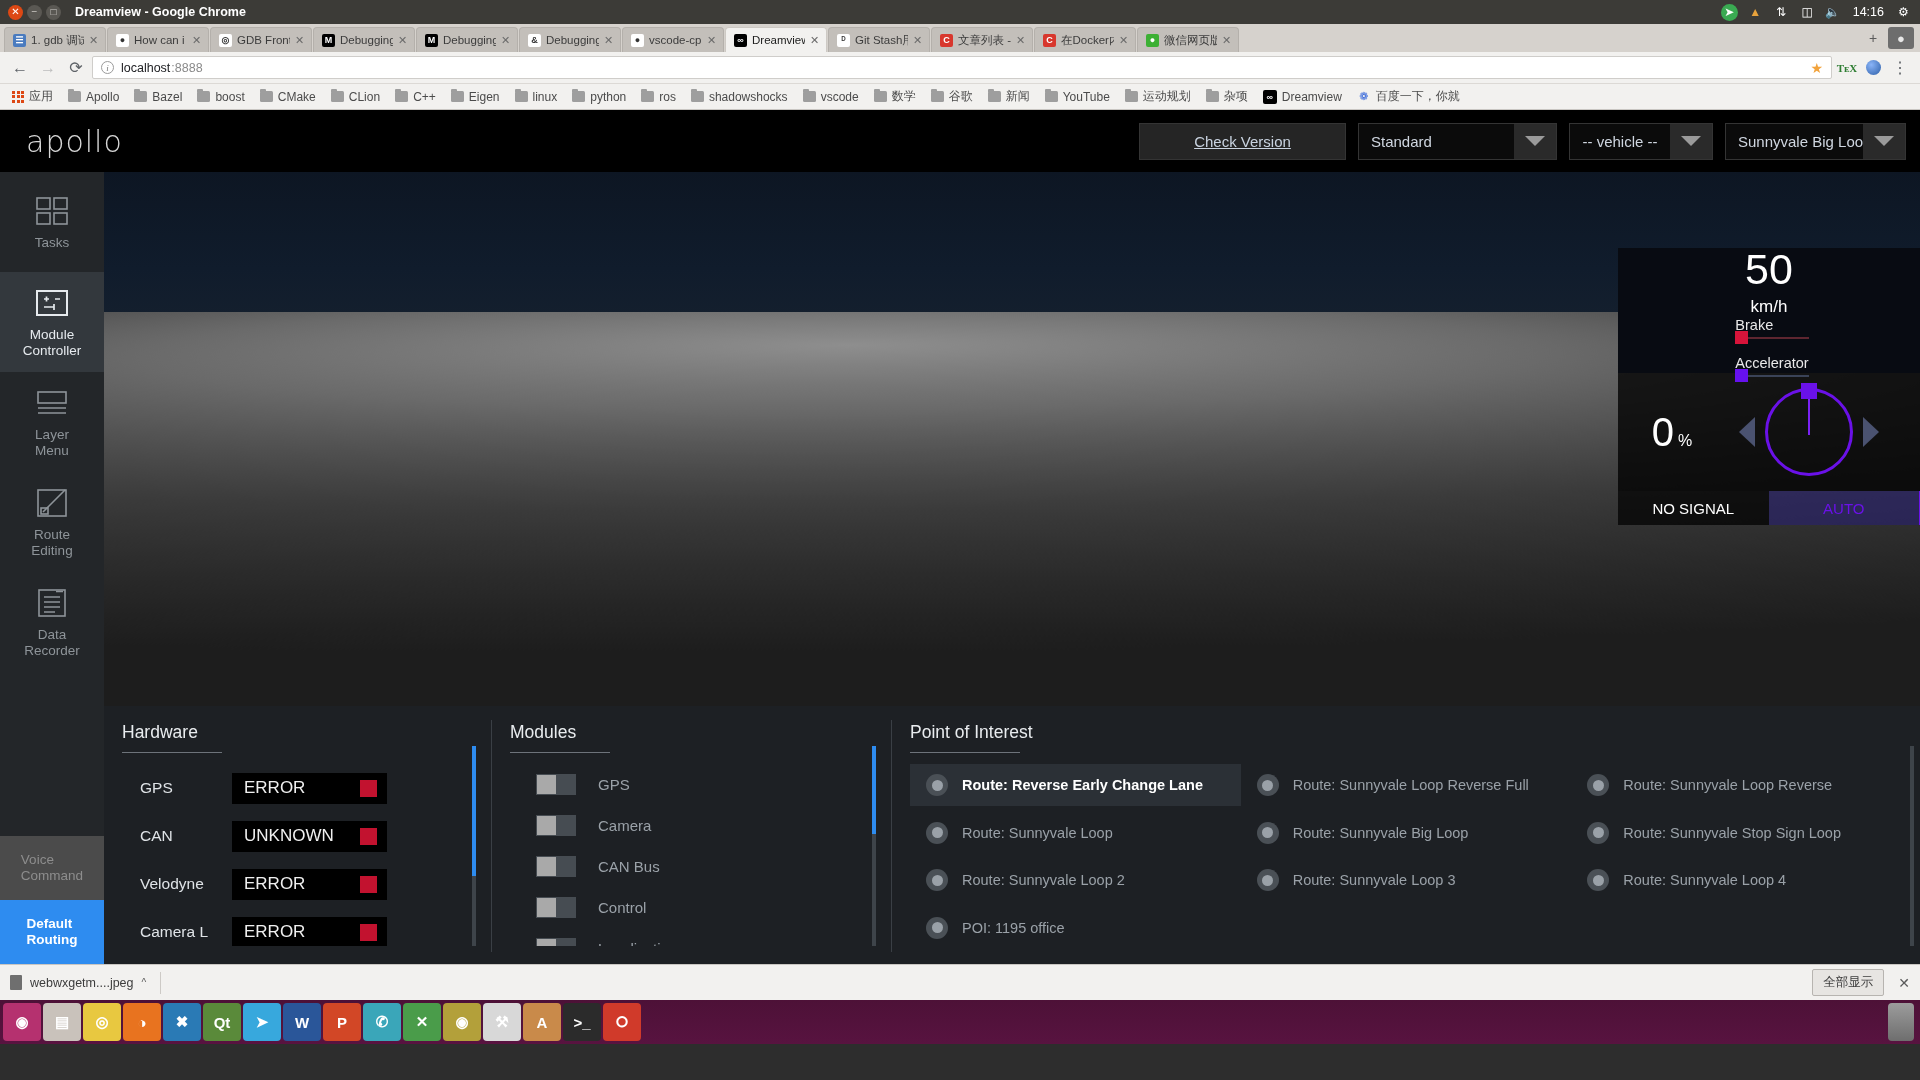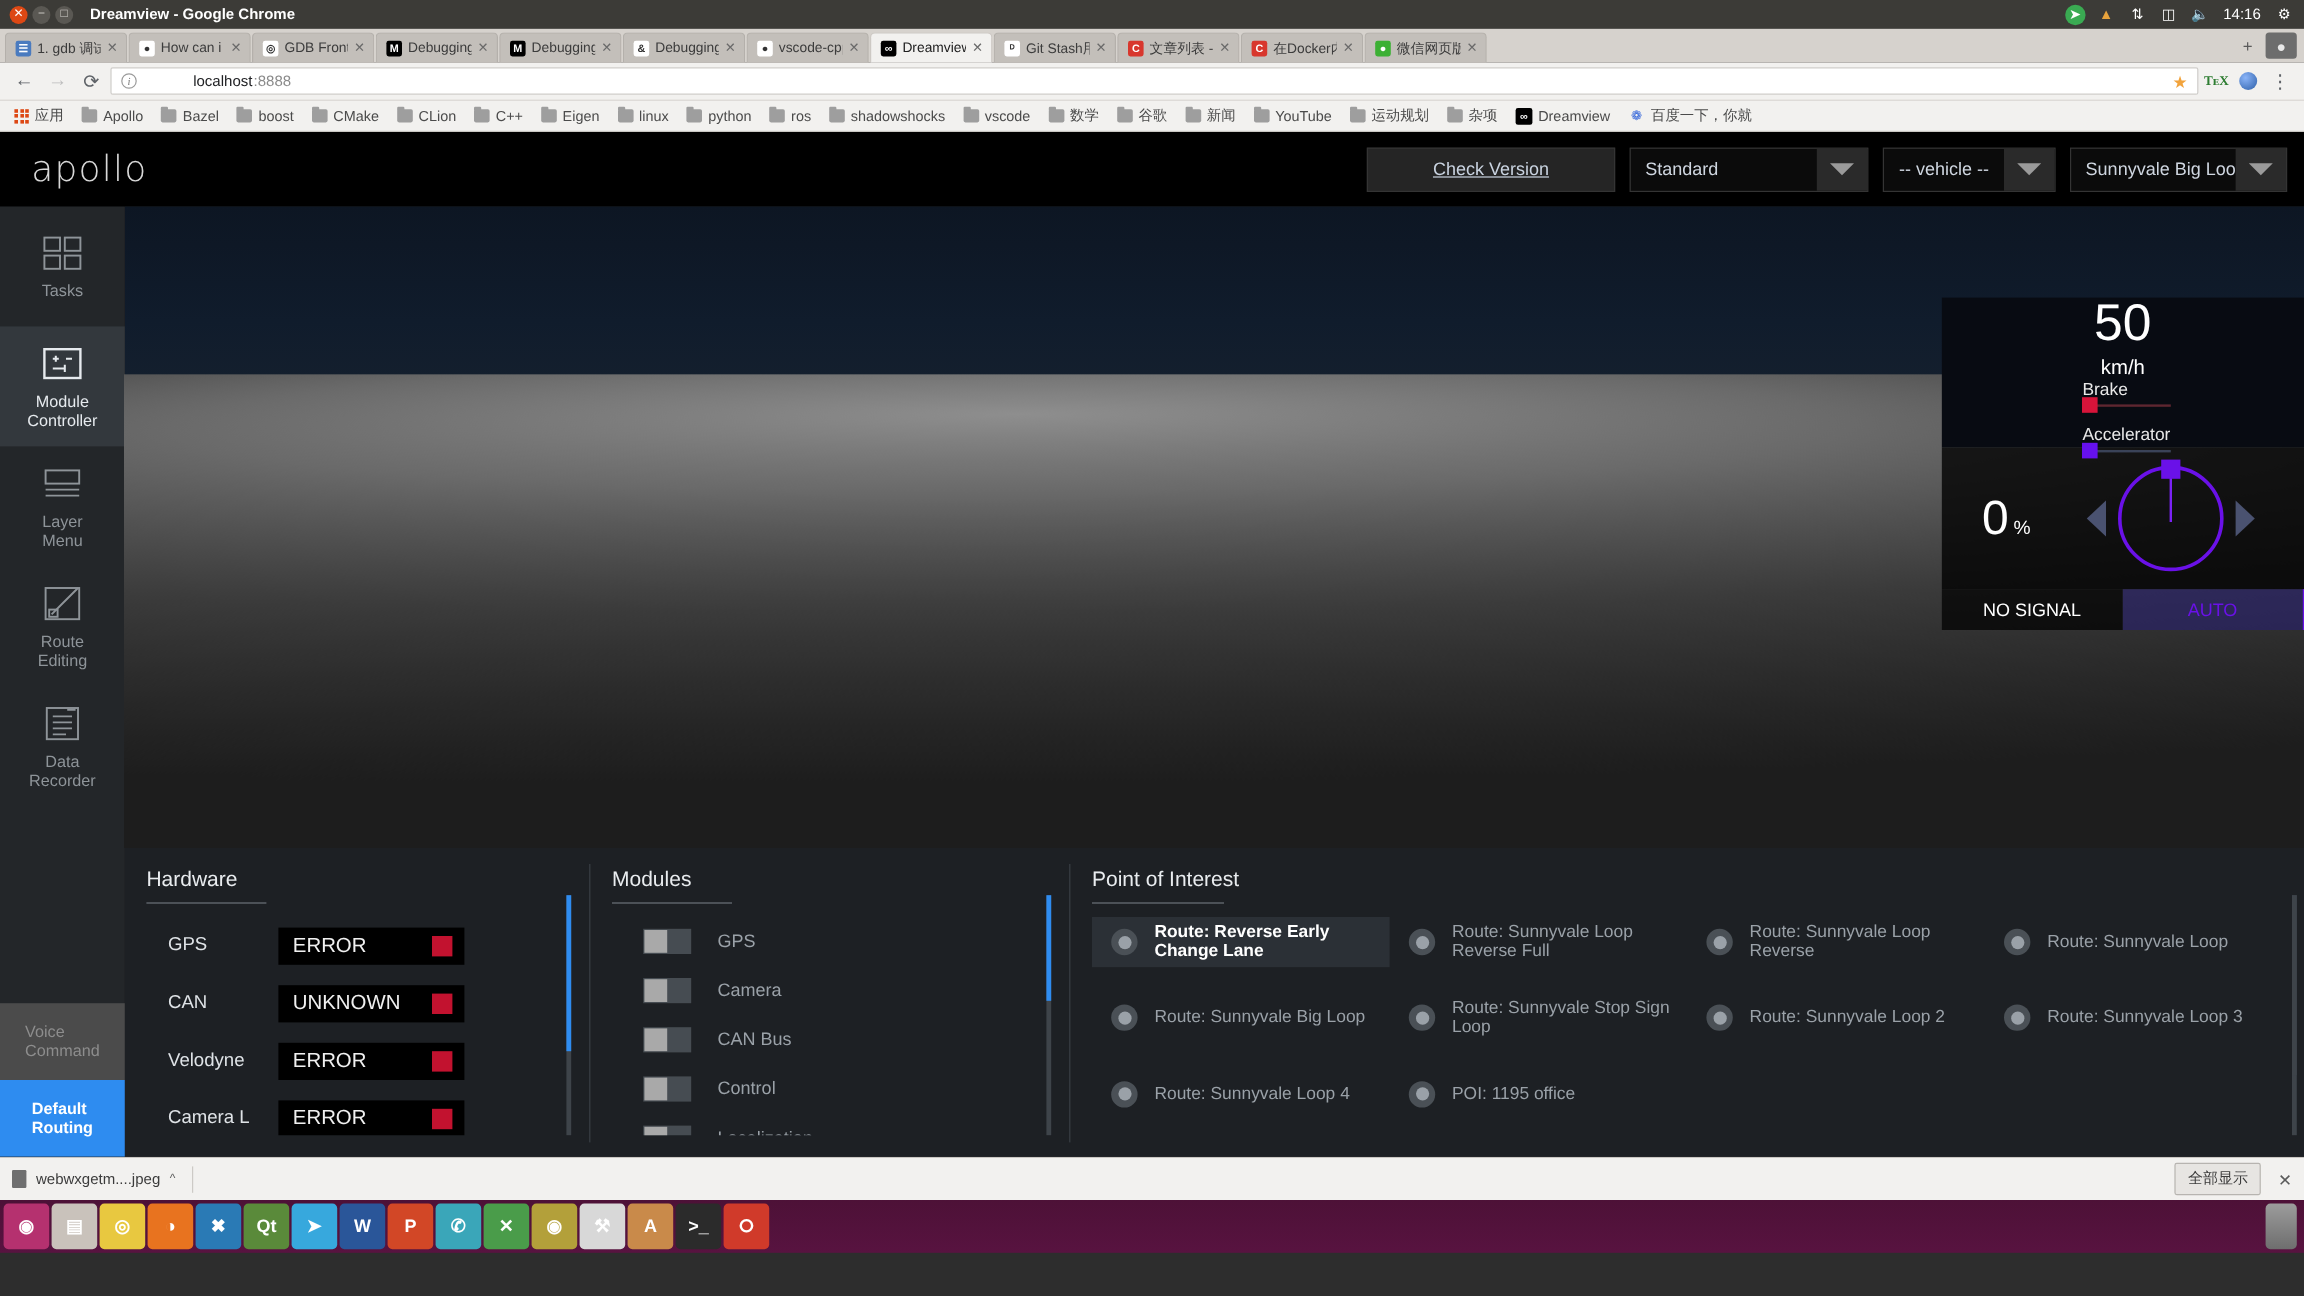--- a/index.html
+++ b/index.html
@@ -55,21 +55,21 @@
     padding:0 8px; gap:4px; border-bottom:1px solid #dcd9d5; }
   .nav-btn { width:24px; height:24px; display:flex; align-items:center;
     justify-content:center; color:#5f6368; font-size:16px; }
   .nav-btn.disabled { color:#bdbdbd; }
   .omnibox { flex:1; height:23px; background:#fff; border:1px solid #cfcdca;
     border-radius:2px; display:flex; align-items:center; padding:0 8px; gap:7px;
     font-size:12.5px; }
   .omni-info { width:13px; height:13px; border:1.3px solid #9b9b9b;
     border-radius:50%; display:flex; align-items:center; justify-content:center;
     font-size:9px; color:#7b7b7b; font-style:italic; font-family:"Liberation Serif", serif;}
-  .omni-host { color:#202124;margin-left:40px; }
+  .omni-host { color:#202124; }
   .omni-port { color:#8a8a8a; }
   .omni-star { color:#f2a33c; font-size:14px; margin-left:auto; }
   .tb-ext { width:22px; height:22px; display:flex; align-items:center;
      justify-content:center; font-size:10px; }
   .tex-ico { color:#2e7d32; font-family:"Liberation Serif", serif; font-weight:bold; font-size:11px;}
   .blue-dot { width:15px; height:15px; border-radius:50%;
      background:radial-gradient(circle at 35% 32%, #8ab4f8, #2d5fa8); }
 
   
   .bookmarks { height:26px; background:#f2f1ef; display:flex; align-items:center;
@@ -228,21 +228,21 @@
 
   .mod-list { overflow:hidden; height:182px; }
   .mod-row { display:flex; align-items:center; height:41px; gap:22px;
      padding-left:26px; }
   .switch { width:40px; height:21px; background:#464c52; position:relative;
      flex:0 0 40px; }
   .switch i { position:absolute; left:1px; top:1px; width:19px; height:19px;
      background:#a9a9a9; display:block; }
   .mod-name { color:#9aa1a8; font-size:15px; }
 
-  .poi-grid { display:grid; grid-template-columns:1fr 1fr 1fr 1fr; column-gap:0;
+  .poi-grid { display:grid; grid-template-columns:1fr 1fr 1fr; column-gap:0;
      row-gap:0; height:190px; overflow:hidden; }
   .poi-item { display:flex; align-items:center; gap:14px; height:42px;
      padding-left:16px; color:#9aa1a8; font-size:14.5px; }
   .poi-item.sel { background:#2b3036; color:#fff; font-weight:bold; }
   .poi-radio { width:22px; height:22px; border-radius:50%; background:#4a5056;
      display:flex; align-items:center; justify-content:center; flex:0 0 22px; }
   .poi-radio i { width:11px; height:11px; border-radius:50%; background:#9aa1a8;
      display:block; }
 
   .scroll-track { position:absolute; width:4px; top:40px; bottom:18px;

